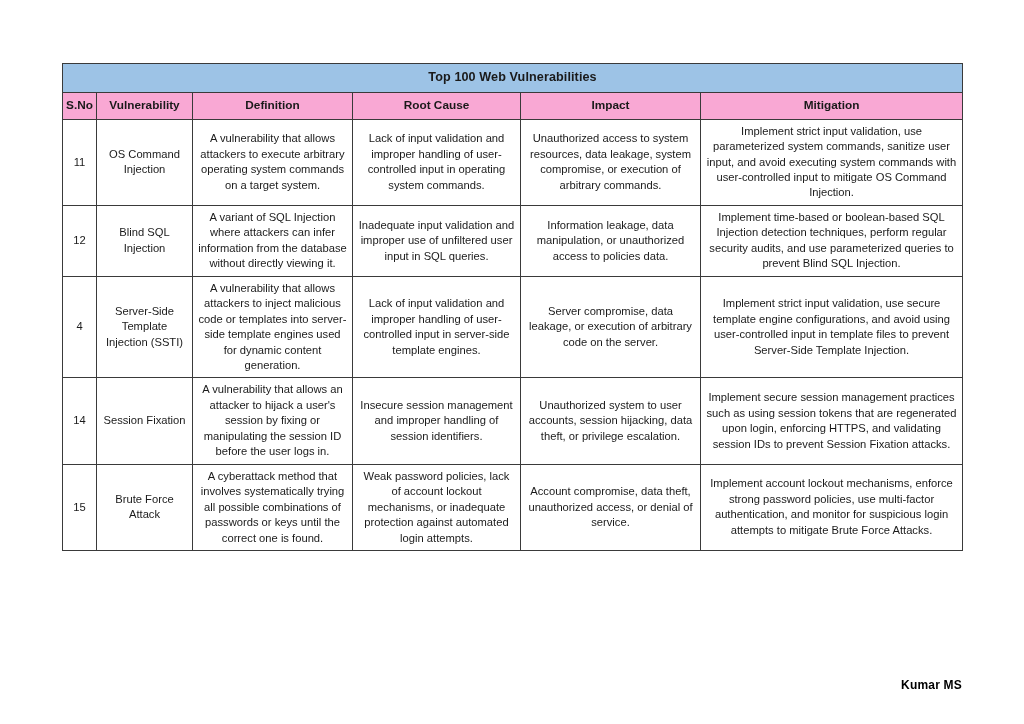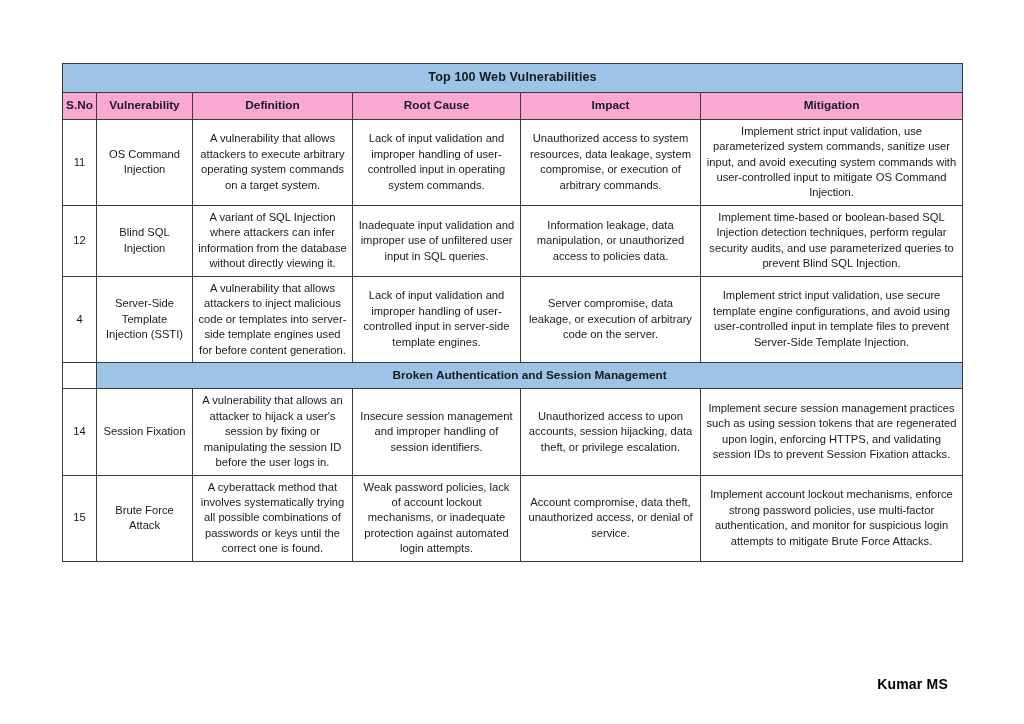--- a/index.html
+++ b/index.html
@@ -86,23 +86,23 @@
   }
 
   tr.data-row td {
     background: #ffffff;
   }
   td.cell-sno { font-size: 11.6px; margin-top: 13px; }
   td.cell-vuln { font-size: 11.6px; }
 
   .footer {
     position: absolute;
-    right: 76px;
+    right: 62px;
     bottom: 32px;
-    font-size: 14px;
+    font-size: 12px;
     font-weight: bold;
     color: #000000;
     letter-spacing: .2px;
     padding-left: 18px;
   }
 </style>
 </head>
 <body>
 
 <div class="page">
@@ -144,37 +144,33 @@
           <td class="cell-vuln">Blind SQL Injection</td>
           <td>A variant of SQL Injection where attackers can infer information from the database without directly viewing it.</td>
           <td>Inadequate input validation and improper use of unfiltered user input in SQL queries.</td>
           <td>Information leakage, data manipulation, or unauthorized access to policies data.</td>
           <td>Implement time-based or boolean-based SQL Injection detection techniques, perform regular security audits, and use parameterized queries to prevent Blind SQL Injection.</td>
         </tr>
 
         <tr class="data-row">
           <td class="cell-sno">4</td>
           <td class="cell-vuln">Server-Side Template Injection (SSTI)</td>
-          <td>A vulnerability that allows attackers to inject malicious code or templates into server-side template engines used for before content generation.</td>
+          <td>A vulnerability that allows attackers to inject malicious code or templates into server-side template engines used for dynamic content generation.</td>
           <td>Lack of input validation and improper handling of user-controlled input in server-side template engines.</td>
           <td>Server compromise, data leakage, or execution of arbitrary code on the server.</td>
           <td>Implement strict input validation, use secure template engine configurations, and avoid using user-controlled input in template files to prevent Server-Side Template Injection.</td>
         </tr>
 
-        <tr class="section-row">
-          <td class="section-blank"></td>
-          <td class="section-label" colspan="5">Broken Authentication and Session Management</td>
-        </tr>
 
         <tr class="data-row">
           <td class="cell-sno">14</td>
           <td class="cell-vuln">Session Fixation</td>
           <td>A vulnerability that allows an attacker to hijack a user's session by fixing or manipulating the session ID before the user logs in.</td>
           <td>Insecure session management and improper handling of session identifiers.</td>
-          <td>Unauthorized access to upon accounts, session hijacking, data theft, or privilege escalation.</td>
+          <td>Unauthorized system to user accounts, session hijacking, data theft, or privilege escalation.</td>
           <td>Implement secure session management practices such as using session tokens that are regenerated upon login, enforcing HTTPS, and validating session IDs to prevent Session Fixation attacks.</td>
         </tr>
 
         <tr class="data-row">
           <td class="cell-sno">15</td>
           <td class="cell-vuln">Brute Force Attack</td>
           <td>A cyberattack method that involves systematically trying all possible combinations of passwords or keys until the correct one is found.</td>
           <td>Weak password policies, lack of account lockout mechanisms, or inadequate protection against automated login attempts.</td>
           <td>Account compromise, data theft, unauthorized access, or denial of service.</td>
           <td>Implement account lockout mechanisms, enforce strong password policies, use multi-factor authentication, and monitor for suspicious login attempts to mitigate Brute Force Attacks.</td>

